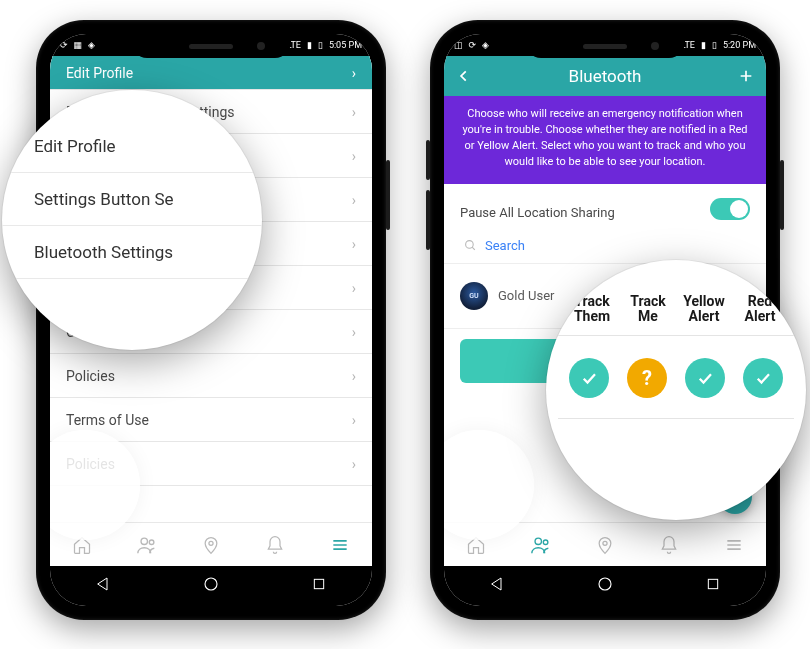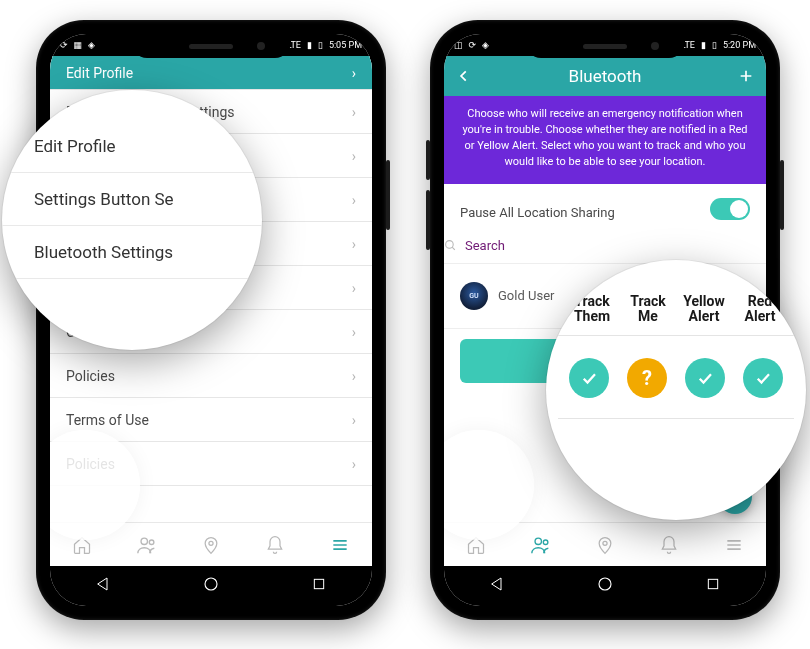--- a/index.html
+++ b/index.html
@@ -97,21 +97,21 @@
   }
   .toggle {
     width:40px; height:22px; border-radius:11px; background:#3cc9b6;
     position:relative;
   }
   .toggle::after{
     content:""; position:absolute; width:18px; height:18px; border-radius:50%;
     background:#fff; top:2px; right:2px;
   }
   .search-row {
-    padding: 4px 0 10px; color:#701a75; font-size:13px;
+    padding: 4px 20px 10px; color:#3b82f6; font-size:13px;
     display:flex; gap:8px; align-items:center;
     border-bottom:1px solid #eee;
   }
   .contact-row {
     display:flex; align-items:center; gap:10px;
     padding: 18px 16px; border-bottom:1px solid #eee;
     font-size:13px; color:#5a5a5a;
   }
   .avatar {
     width:28px; height:28px; border-radius:50%;

